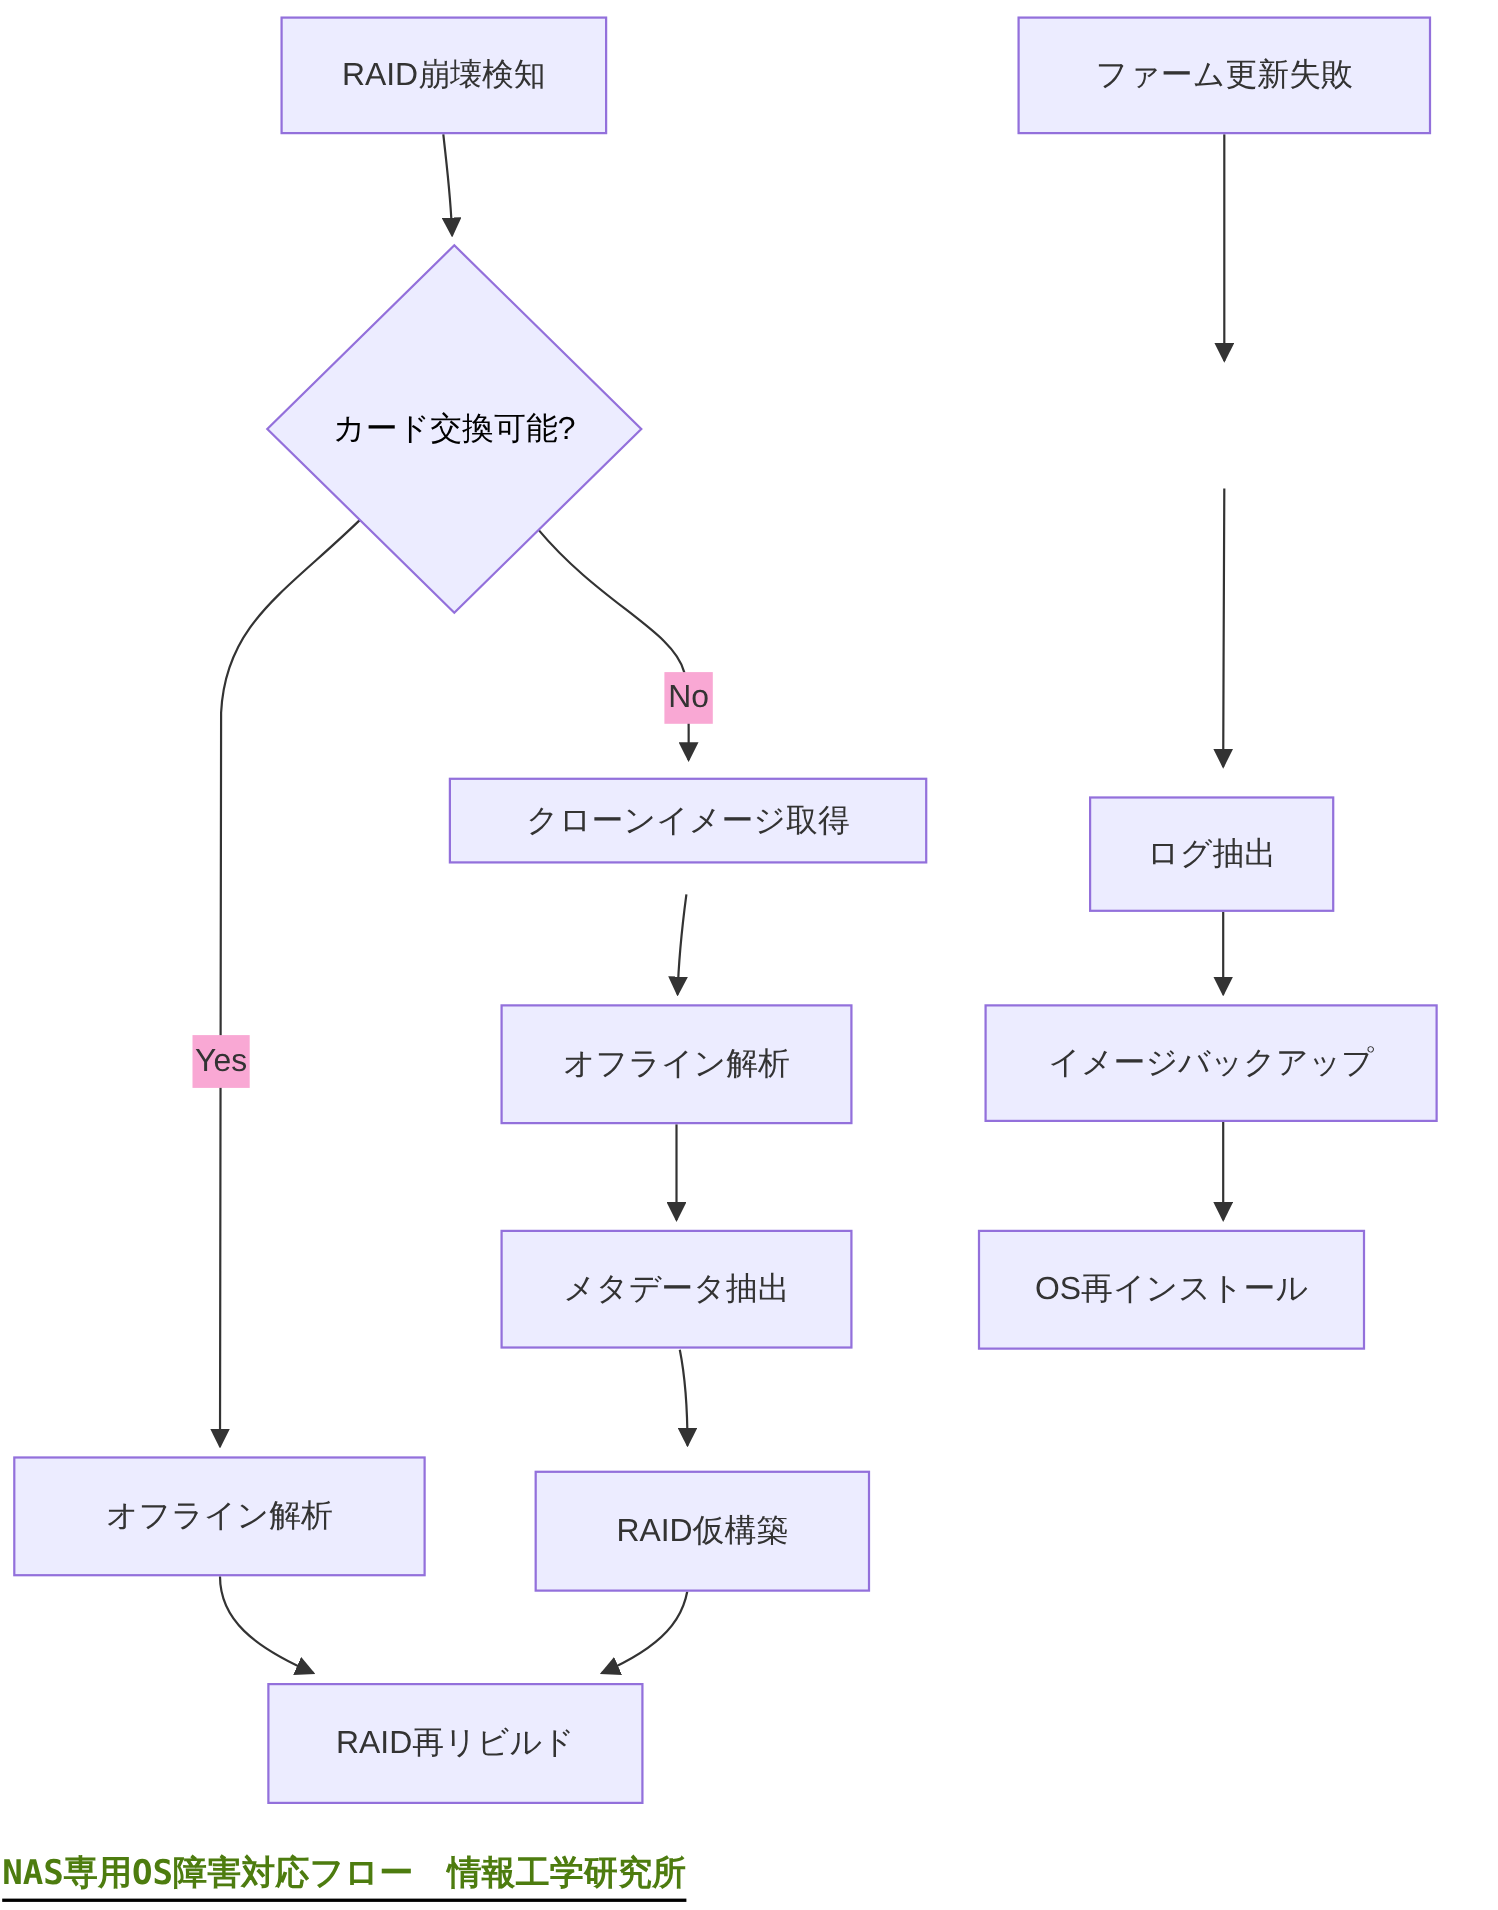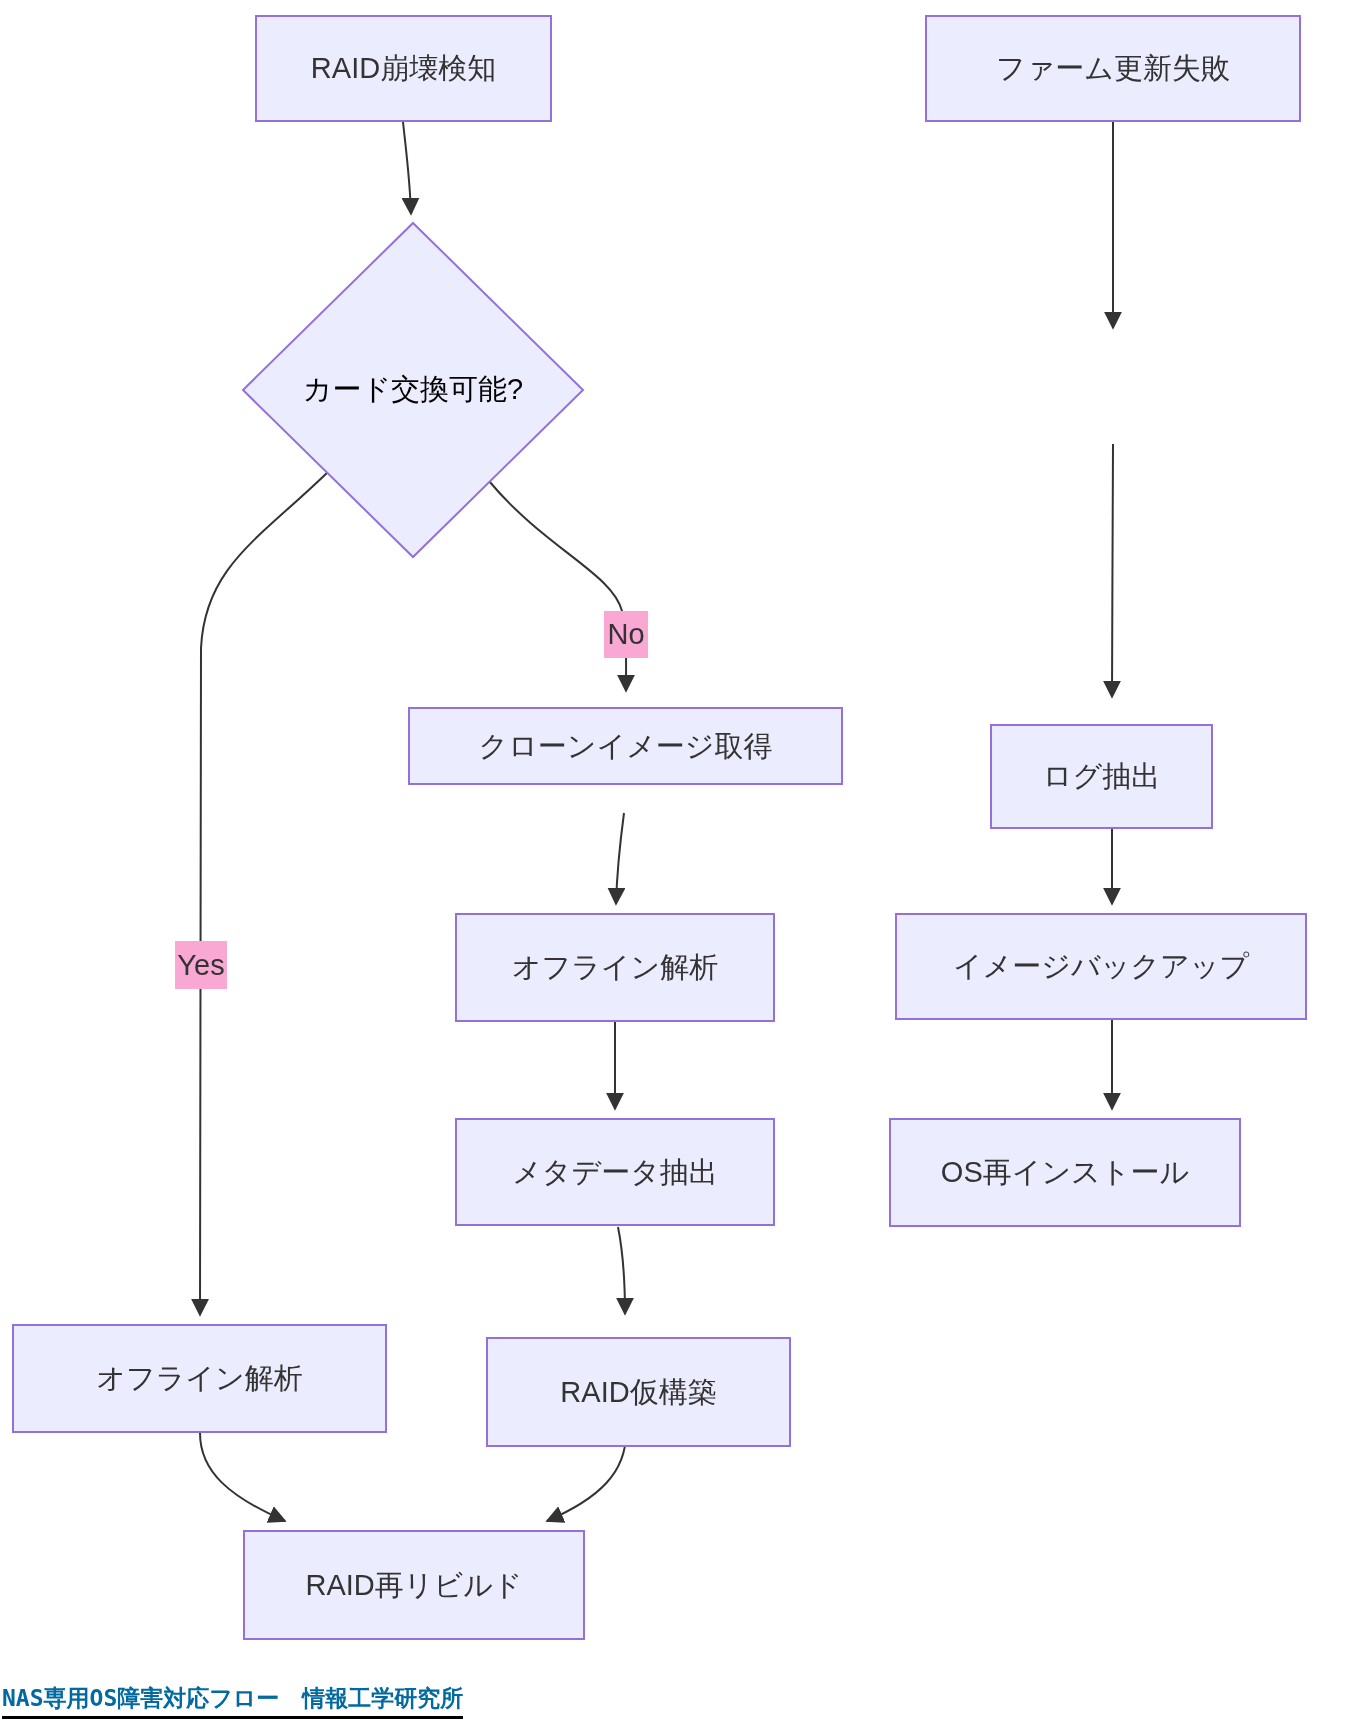--- a/index.html
+++ b/index.html
@@ -52,22 +52,22 @@
     background: #f9a8d4;
     color: #333333;
     font-size: 29px;
     line-height: 1;
   }
   .diagram-title {
     position: absolute;
     left: 2px;
     top: 1684px;
     display: inline-block;
-    color: #0369a1;
-    font-size: 23px;
+    color: #4d7c0f;
+    font-size: 31px;
     font-weight: bold;
     font-family: "DejaVu Sans Mono", "DejaVu Sans", "Liberation Sans", monospace, sans-serif;
     white-space: pre;
     padding-bottom: 3px;
     border-bottom: 3px solid #000000;
     line-height: 1.25;
   }
 </style>
 </head>
 <body>

